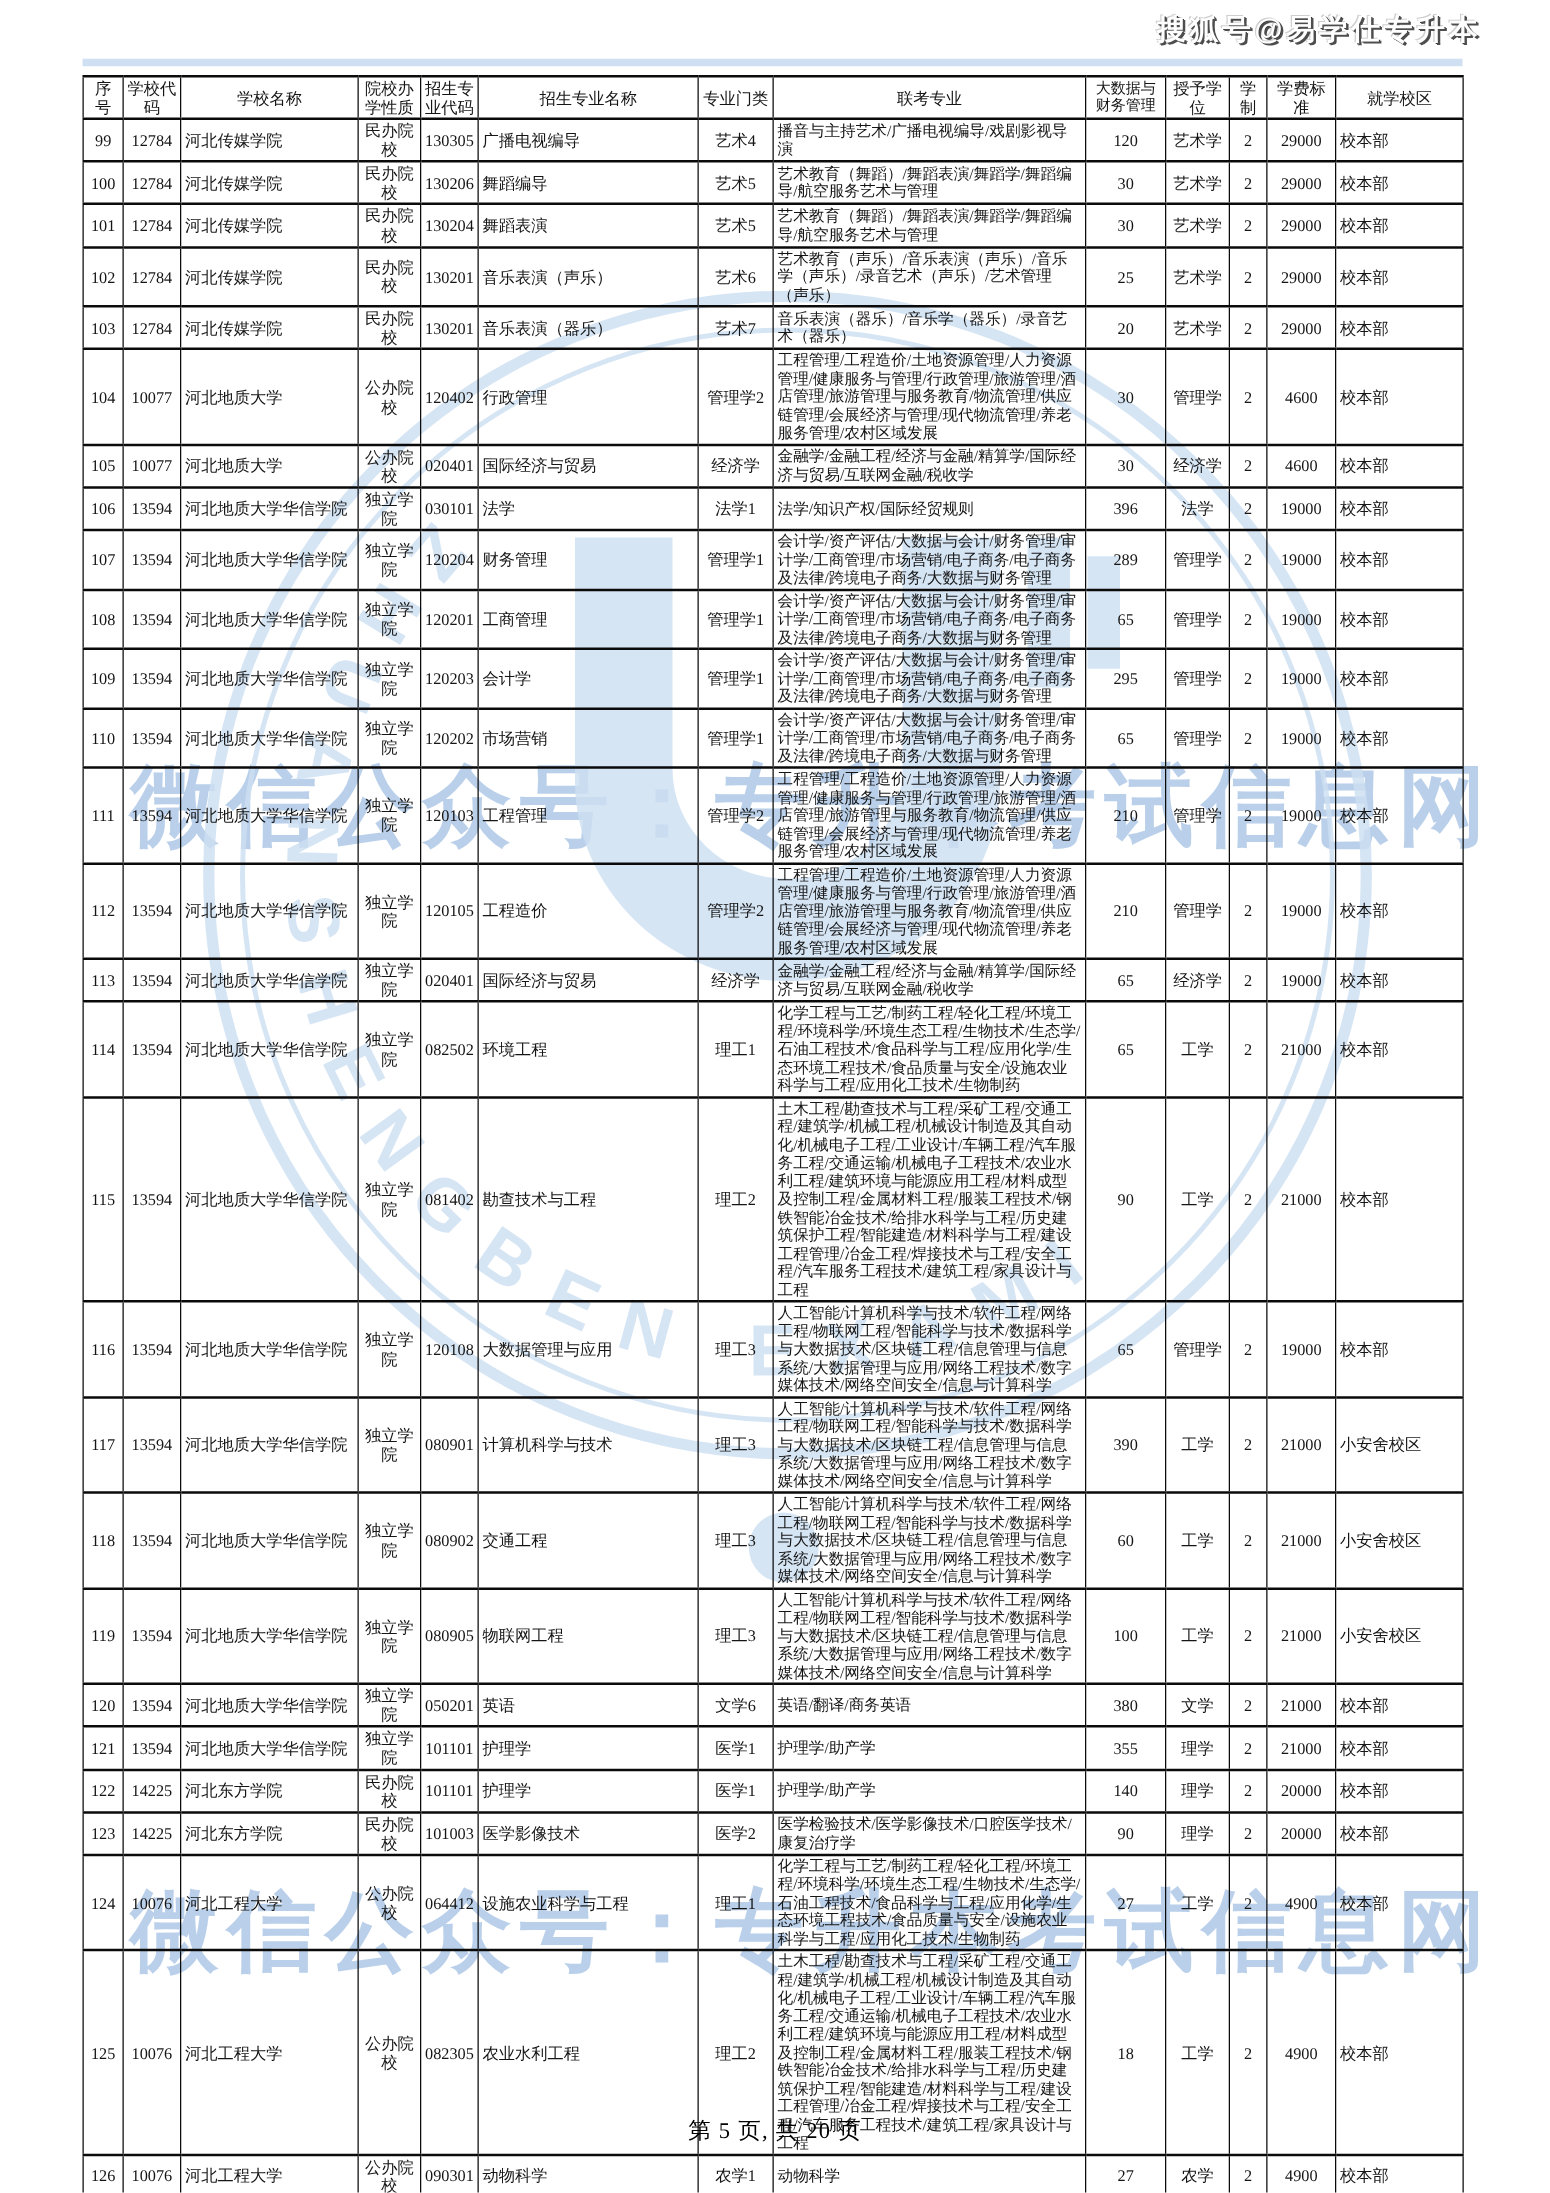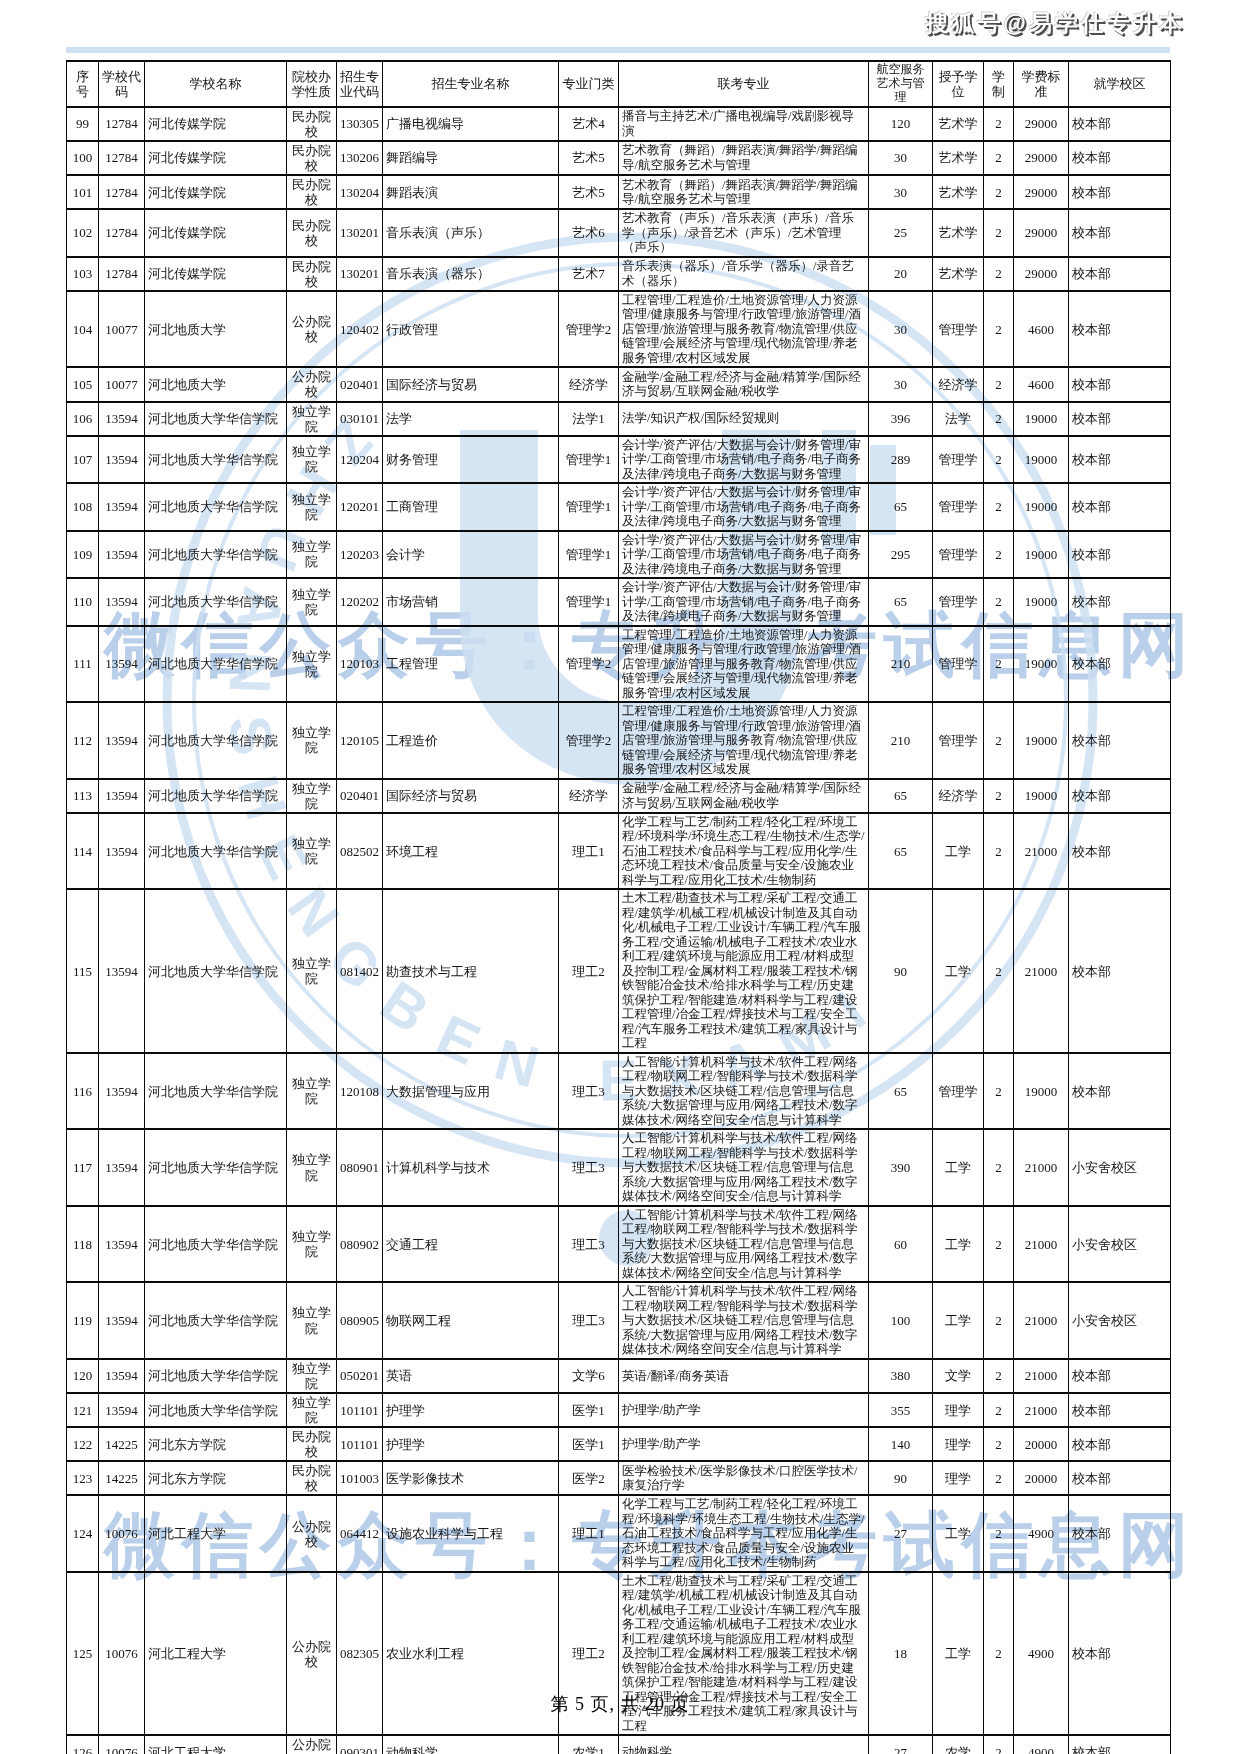--- a/index.html
+++ b/index.html
@@ -102,21 +102,21 @@
     <thead>
         <tr>
           <th>序号</th>
           <th>学校代码</th>
           <th>学校名称</th>
           <th>院校办学性质</th>
           <th>招生专业代码</th>
           <th>招生专业名称</th>
           <th>专业门类</th>
           <th>联考专业</th>
-          <th>航空服务艺术与管理</th>
+          <th>大数据与财务管理</th>
           <th>授予学位</th>
           <th>学制</th>
           <th>学费标准</th>
           <th>就学校区</th>
         </tr>
       </thead>
     <tbody>
         <tr>
           <td class="c">99</td>
           <td class="c">12784</td>

